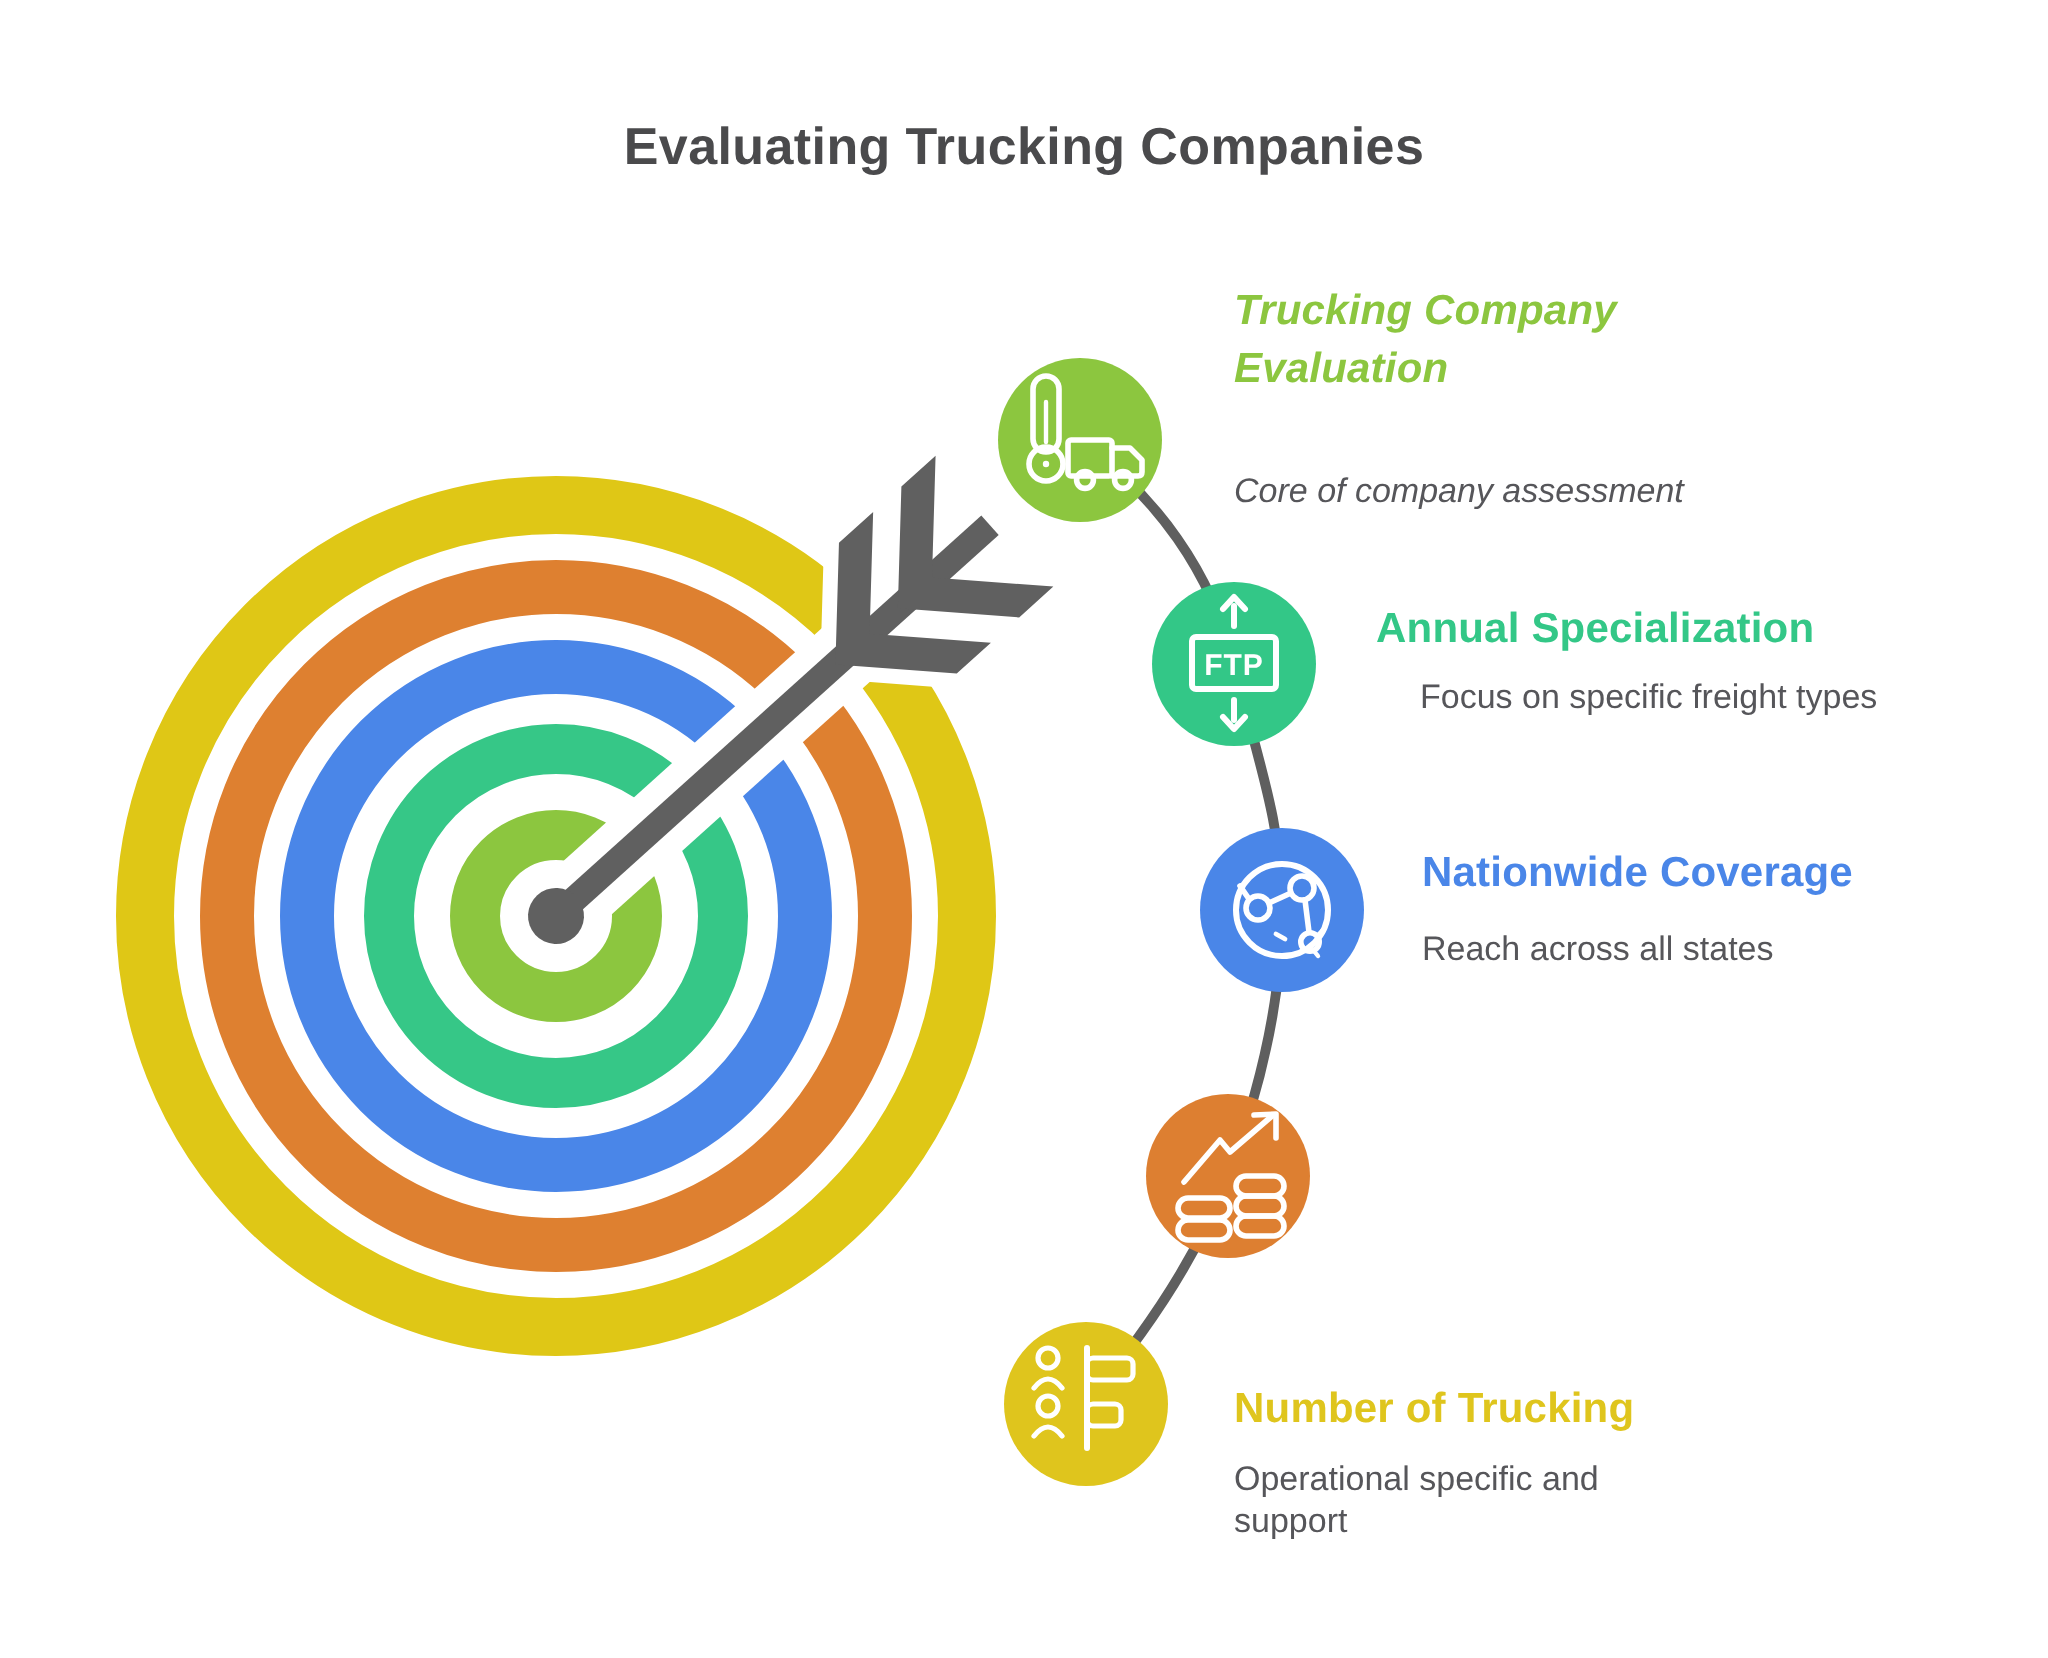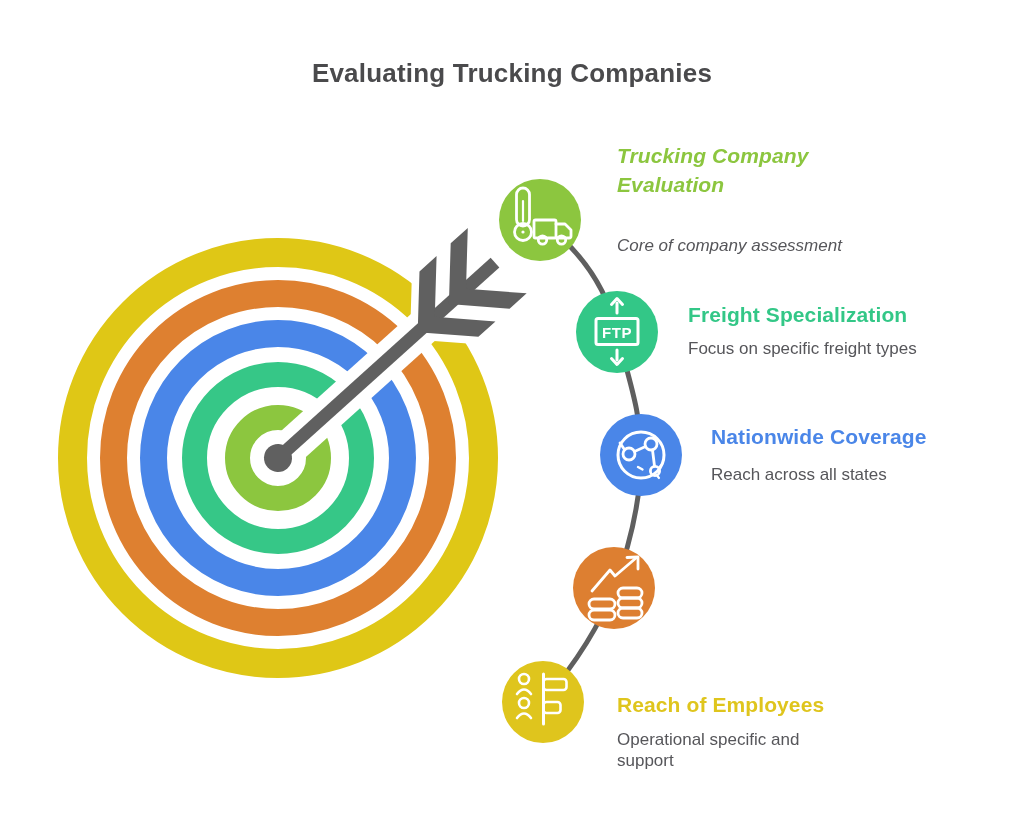--- a/index.html
+++ b/index.html
@@ -18,21 +18,21 @@
     font-size:21px;font-weight:bold;line-height:29px;letter-spacing:0.1px;
   }
   .item-desc{
     font-size:17px;line-height:21px;color:#56565a;margin-top:10px;
   }
   
   .item-1{left:617px;top:141px;width:280px;font-style:italic;}
   .item-1 .item-title{max-width:240px;}
   .item-1 .item-desc{margin-top:14px;max-width:280px;}
   .item-2{left:688px;top:300px;width:310px;}
-  .item-2 .item-desc{margin-top:9px;max-width:300px;}
+  .item-2 .item-desc{margin-top:9px;max-width:300px;margin-left:22px;}
   .item-3{left:711px;top:422px;width:300px;}
   .item-3 .item-desc{margin-top:13px;max-width:300px;}
   .item-4{left:690px;top:551px;width:300px;}
   .item-4 .item-desc{margin-top:8px;max-width:250px;}
   .item-5{left:617px;top:690px;width:300px;}
   .item-5 .item-desc{margin-top:10px;max-width:215px;}
 </style>
 </head>
 <body>
 
@@ -134,28 +134,28 @@
       </g>
     </g>
   </svg>
 
   <div class="item item-1">
     <div class="item-title" style="color: rgb(140, 198, 63);">Trucking Company Evaluation</div>
     <div class="item-desc" style="color: rgb(86, 86, 90); margin-top: 36px;">Core of company assessment</div>
   </div>
 
   <div class="item item-2">
-    <div class="item-title" style="color: rgb(51, 199, 135);">Freight Specialization</div>
+    <div class="item-title" style="color: rgb(51, 199, 135);">Annual Specialization</div>
     <div class="item-desc" style="color: rgb(86, 86, 90);">Focus on specific freight types</div>
   </div>
 
   <div class="item item-3">
     <div class="item-title" style="color: rgb(74, 134, 232);">Nationwide Coverage</div>
     <div class="item-desc" style="color: rgb(86, 86, 90);">Reach across all states</div>
   </div>
 
 
   <div class="item item-5">
-    <div class="item-title" style="color: rgb(223, 197, 29);">Reach of Employees</div>
+    <div class="item-title" style="color: rgb(223, 197, 29);">Number of Trucking</div>
     <div class="item-desc" style="color: rgb(86, 86, 90);">Operational specific and support</div>
   </div>
 
 </div>
 
 </body></html>

